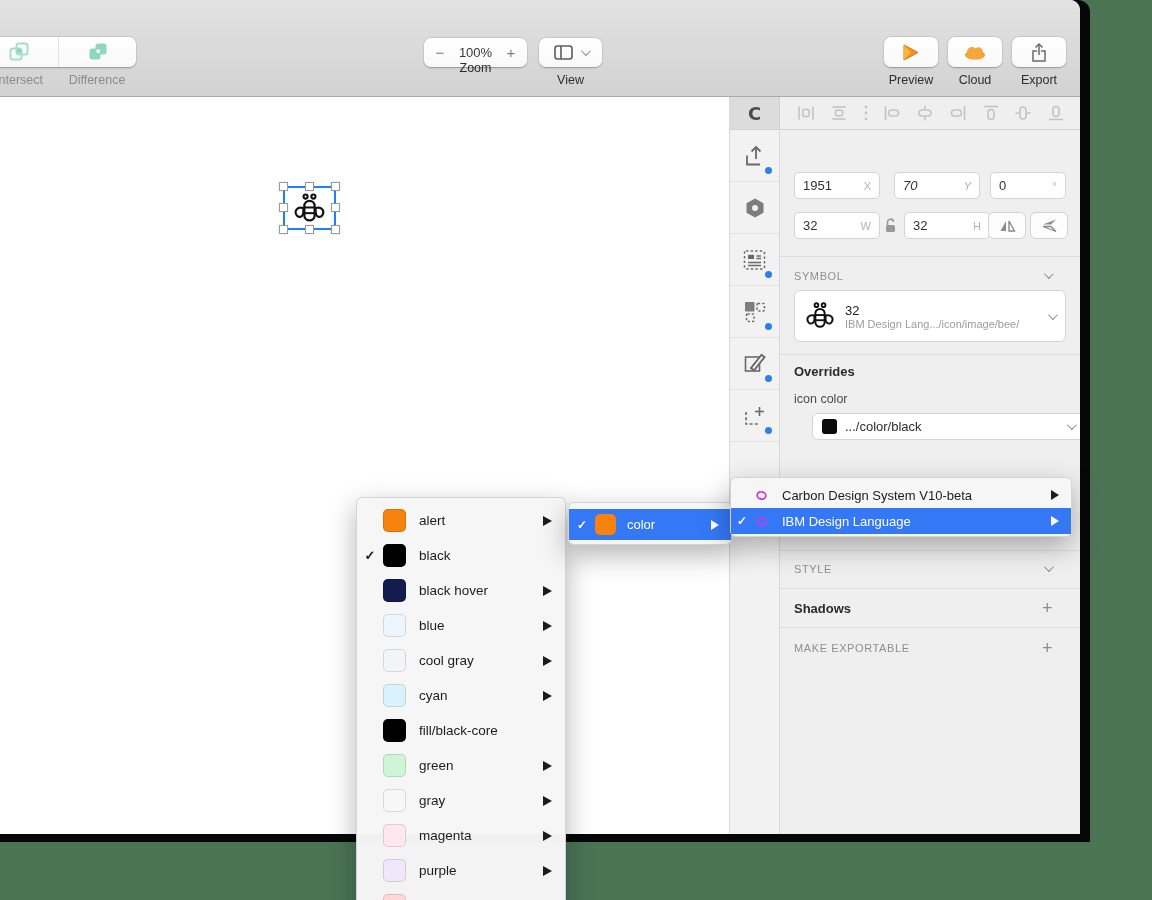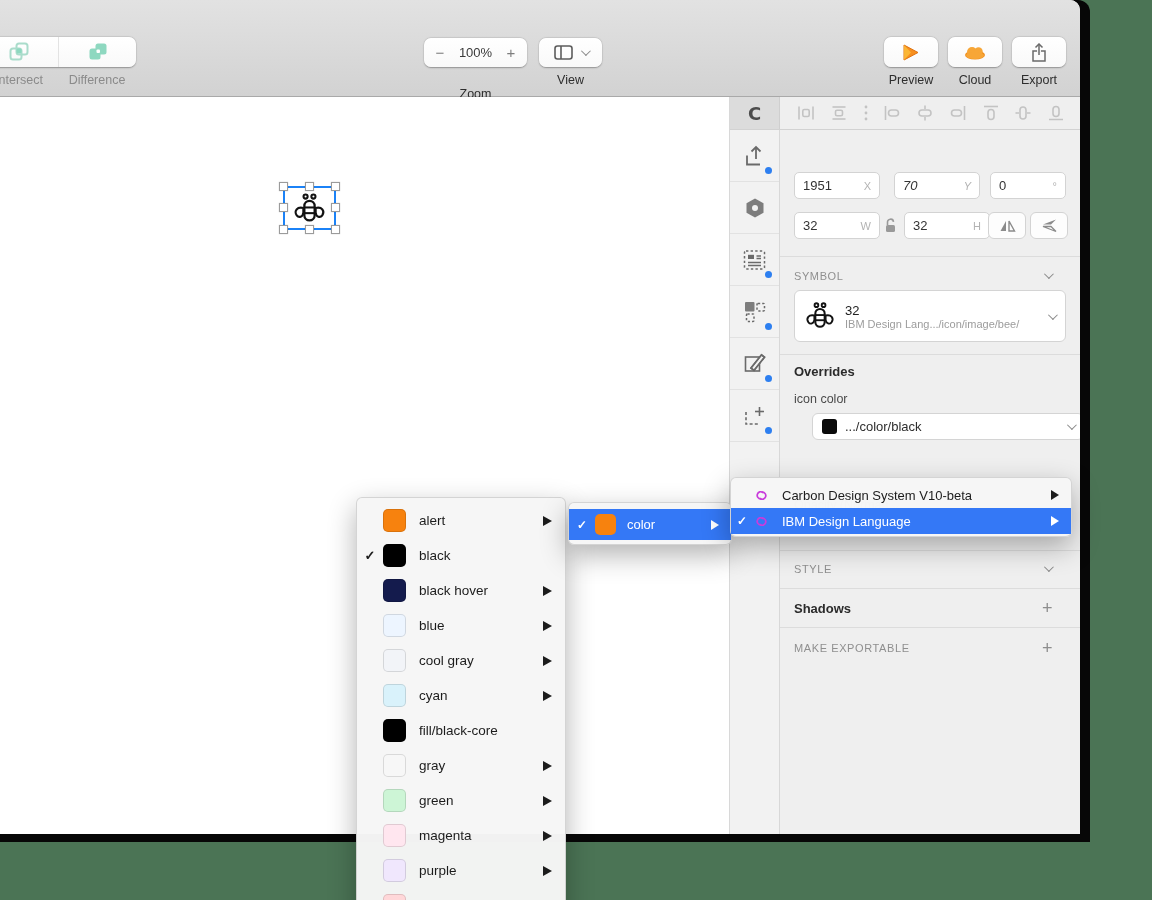--- a/index.html
+++ b/index.html
@@ -140,21 +140,21 @@
       </div>
     </div>
     <div class="tool-label dim" style="left:-36px; top:73px; width:110px;">Intersect</div>
     <div class="tool-label dim" style="left:42px; top:73px; width:110px;">Difference</div>
 
     <div class="tbtn zoom-box">
       <span class="zoom-sign">−</span>
       <span class="zoom-val">100%</span>
       <span class="zoom-sign">+</span>
     </div>
-    <div class="tool-label" style="left:424px; top:87px; width:103px;">Zoom</div>
+    <div class="tool-label" style="left:424px; top:61px; width:103px;">Zoom</div>
 
     <div class="tbtn view-box">
       <svg width="19" height="15" viewBox="0 0 19 15">
         <rect x="1" y="1" width="17" height="13" rx="2.5" fill="none" stroke="#5c5c5c" stroke-width="1.6"></rect>
         <line x1="7" y1="1" x2="7" y2="14" stroke="#5c5c5c" stroke-width="1.6"></line>
       </svg>
       <span class="chev"></span>
     </div>
     <div class="tool-label" style="left:539px; top:73px; width:63px;">View</div>
 
@@ -449,28 +449,28 @@
     <span class="arrow"></span>
   </div>
     <div class="menu-row">
     <span class="check" style="visibility: hidden;">✓</span>
     <span class="swatch" style="background: rgb(0, 0, 0);"></span>
     <span class="mlabel">fill/black-core</span>
     <span class="arrow" style="visibility: hidden;"></span>
   </div>
     <div class="menu-row">
     <span class="check" style="visibility: hidden;">✓</span>
+    <span class="swatch" style="background: rgb(205, 245, 214);"></span>
+    <span class="mlabel">green</span>
+    <span class="arrow"></span>
+  </div>
+    <div class="menu-row">
+    <span class="check" style="visibility: hidden;">✓</span>
     <span class="swatch" style="background: rgb(247, 247, 247);"></span>
     <span class="mlabel">gray</span>
-    <span class="arrow"></span>
-  </div>
-    <div class="menu-row">
-    <span class="check" style="visibility: hidden;">✓</span>
-    <span class="swatch" style="background: rgb(205, 245, 214);"></span>
-    <span class="mlabel">green</span>
     <span class="arrow"></span>
   </div>
     <div class="menu-row">
     <span class="check" style="visibility: hidden;">✓</span>
     <span class="swatch" style="background: rgb(255, 230, 239);"></span>
     <span class="mlabel">magenta</span>
     <span class="arrow"></span>
   </div>
     <div class="menu-row">
     <span class="check" style="visibility: hidden;">✓</span>

